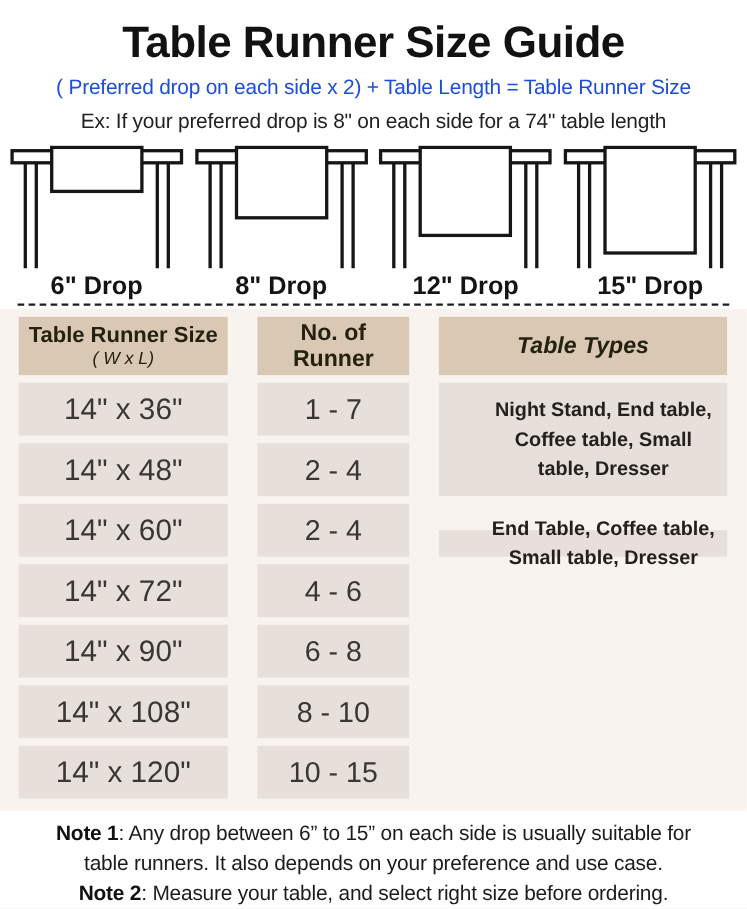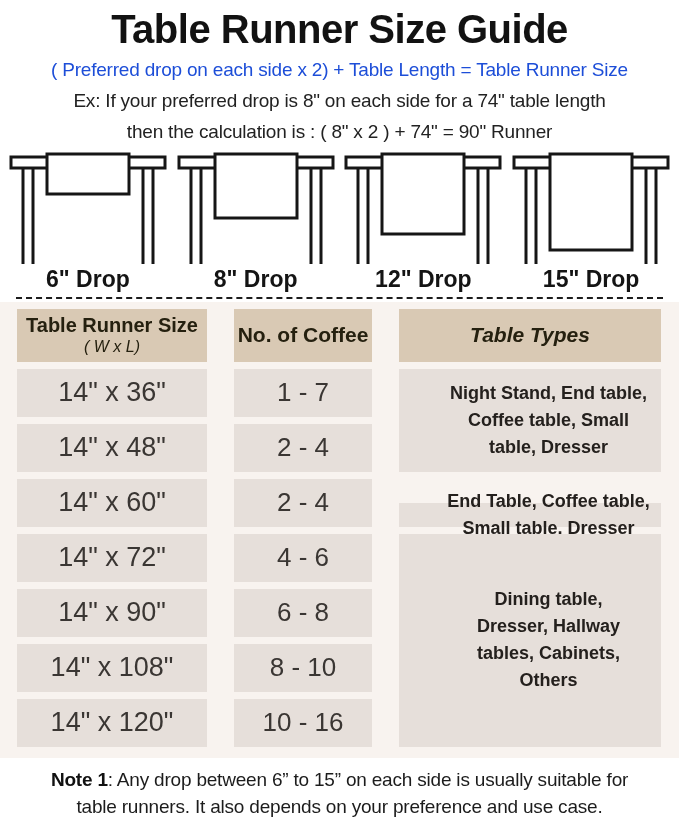--- a/index.html
+++ b/index.html
@@ -6,21 +6,21 @@
   html, body { width: 679px; }
   body {
     height: 826px;
     background: #ffffff;
     font-family: "Liberation Sans", sans-serif;
     color: #1b1b1b;
     overflow: hidden;
   }
 
   
-  .page-header { text-align: center; padding-top: 6px; }
+  .page-header { text-align: center; padding-top: 16px; }
   .page-title {
     font-size: 40px;
     font-weight: 800;
     color: #121212;
     letter-spacing: -0.5px;
     line-height: 1.16;
   }
   .formula-line {
     font-size: 19px;
     color: #1d4ed8;
@@ -113,21 +113,20 @@
   }
   .note-line strong { font-weight: 700; color: #111111; }
 </style>
 </head>
 <body>
 
 <header class="page-header">
   <h1 class="page-title"><span>Table Runner Size Guide</span></h1>
   <p class="formula-line">( Preferred drop on each side x 2) + Table Length = Table Runner Size</p>
   <p class="example-line">Ex: If your preferred drop is 8" on each side for a 74" table length</p>
-  <p class="example-line">then the calculation is : ( 8" x 2 ) + 74" = 90" Runner</p>
 </header>
 
 <section class="figures-row">
   <figure class="drop-figure">
     <svg width="160" height="112" viewBox="0 0 160 112">
       <path d="M15 16 V112 M25 16 V112 M135 16 V112 M145 16 V112" stroke="#161616" stroke-width="3" fill="none"></path>
       <rect x="3" y="5" width="154" height="11" fill="#ffffff" stroke="#161616" stroke-width="3"></rect>
       <rect x="39" y="2" width="82" height="40" fill="#ffffff" stroke="#161616" stroke-width="3"></rect>
     </svg>
     <figcaption class="drop-caption">6" Drop</figcaption>
@@ -161,51 +160,47 @@
 <div class="dashed-divider"></div>
 
 <section class="table-area">
   <div class="size-grid">
 
     <div class="hcell" style="grid-column:1;grid-row:1;">
       <span class="h-main">Table Runner Size</span>
       <span class="h-sub">( W x L)</span>
     </div>
     <div class="hcell" style="grid-column:2;grid-row:1;">
-      <span class="h-single">No. of Coffee</span>
+      <span class="h-single">No. of Runner</span>
     </div>
     <div class="hcell" style="grid-column:3;grid-row:1;font-style:italic;">
       <span class="h-single">Table Types</span>
     </div>
 
     <div class="cell size-cell" style="grid-row:2;">14" x 36"</div>
     <div class="cell size-cell" style="grid-row:3;">14" x 48"</div>
     <div class="cell size-cell" style="grid-row:4;">14" x 60"</div>
     <div class="cell size-cell" style="grid-row:5;">14" x 72"</div>
     <div class="cell size-cell" style="grid-row:6;">14" x 90"</div>
     <div class="cell size-cell" style="grid-row:7;">14" x 108"</div>
     <div class="cell size-cell" style="grid-row:8;">14" x 120"</div>
 
     <div class="cell seats-cell" style="grid-row:2;">1 - 7</div>
     <div class="cell seats-cell" style="grid-row:3;">2 - 4</div>
     <div class="cell seats-cell" style="grid-row:4;">2 - 4</div>
     <div class="cell seats-cell" style="grid-row:5;">4 - 6</div>
     <div class="cell seats-cell" style="grid-row:6;text-align:right;">6 - 8</div>
     <div class="cell seats-cell" style="grid-row:7;">8 - 10</div>
-    <div class="cell seats-cell" style="grid-row:8;">10 - 16</div>
+    <div class="cell seats-cell" style="grid-row:8;">10 - 15</div>
 
     <div class="cell type-cell" style="grid-row:2 / span 2;">Night Stand, End table,
 Coffee table, Small
 table, Dresser</div>
     <div class="cell type-cell" style="grid-row:4;margin-top:24px;">End Table, Coffee table,
 Small table, Dresser</div>
-    <div class="cell type-cell" style="grid-row:5 / span 4;">Dining table,
-Dresser, Hallway
-tables, Cabinets,
-Others</div>
 
   </div>
 </section>
 
 <footer class="notes">
   <p class="note-line"><strong>Note 1</strong><span>: Any drop between 6” to 15” on each side is usually suitable for
 table runners. It also depends on your preference and use case.</span></p>
   <p class="note-line"><strong>Note 2</strong><span>: Measure your table, and select right size before ordering.</span></p>
 </footer>
 

